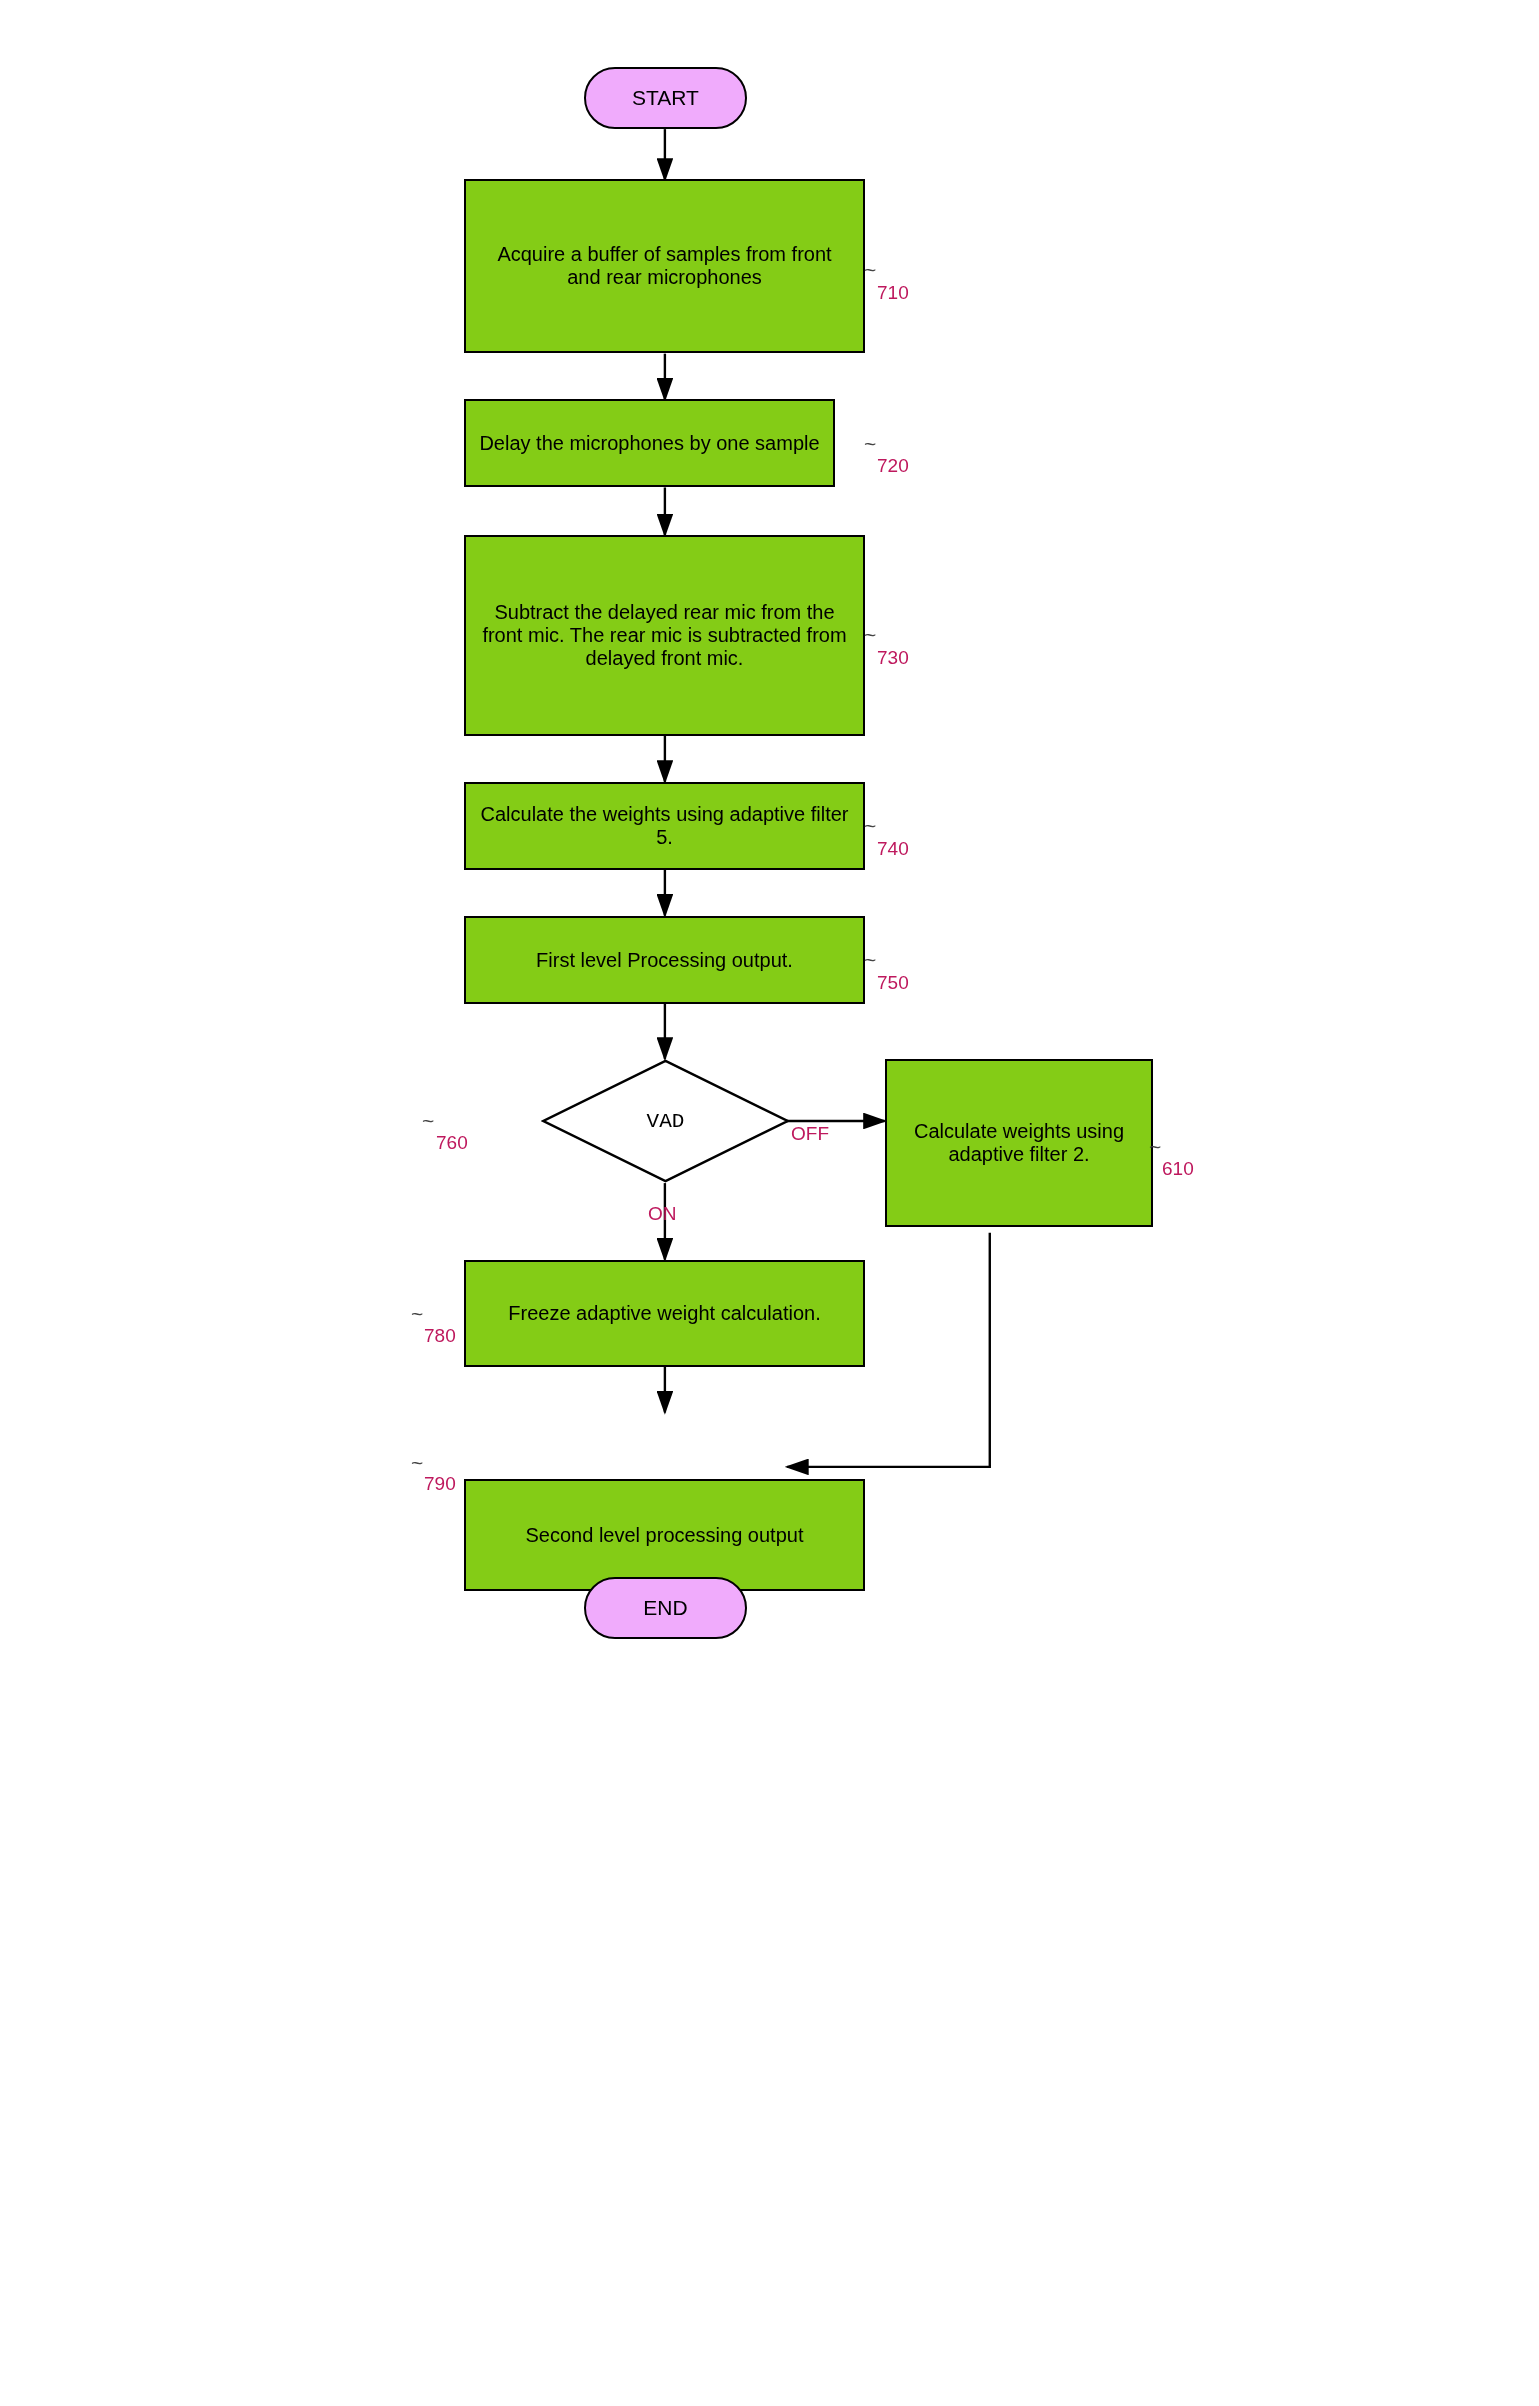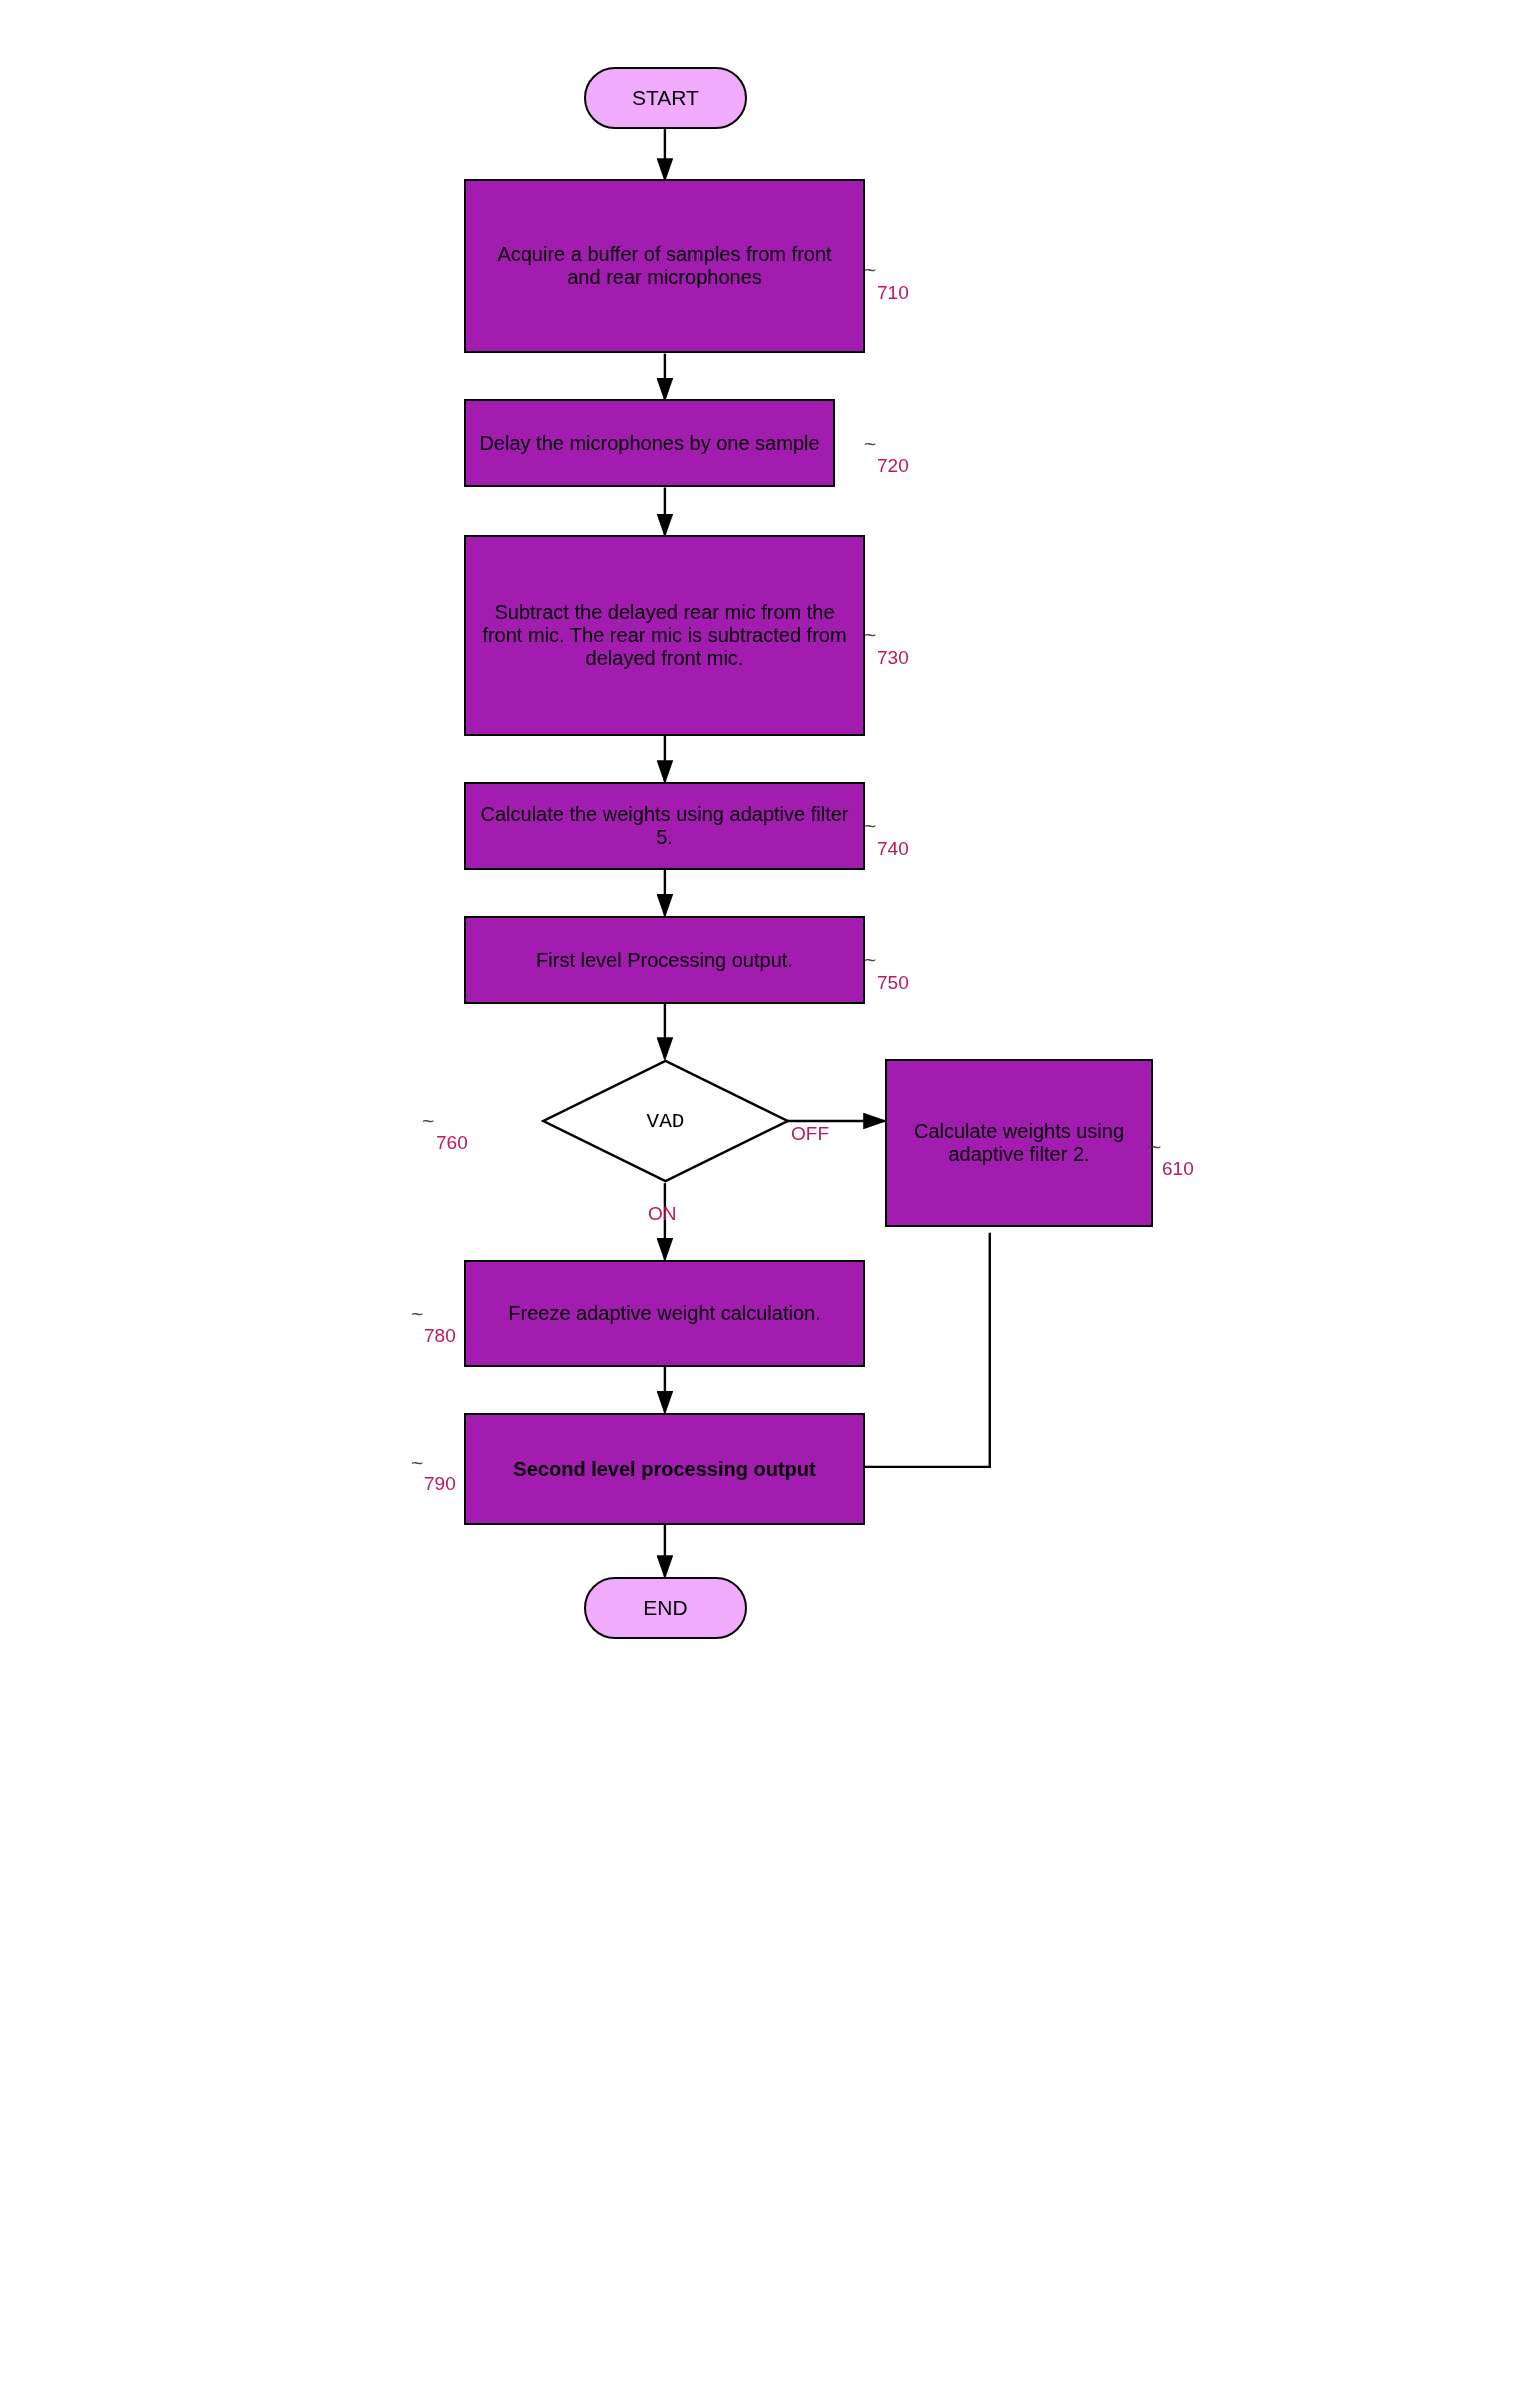--- a/index.html
+++ b/index.html
@@ -30,21 +30,21 @@
       background: #f0abfc;
       position: absolute;
     }
     .fc-rect {
       border: 2.4px solid #000;
       display: flex;
       align-items: center;
       justify-content: center;
       text-align: center;
       font-size: 20px;
-      background: #a21caf;
+      background: #84cc16;
       position: absolute;
       padding: 9.6px 13.4px;
     }
     .fc-diamond {
       position: absolute;
       display: flex;
       align-items: center;
       justify-content: center;
     }
     .fc-diamond svg {
@@ -188,21 +188,21 @@
   <div style="position:absolute; left:809px; top:1097px; font-size:21px; color:#444;">~</div>
 
   <div class="fc-rect" style="left:124px; top:1222px; width:401px; height:107px;">
     <span>Freeze adaptive weight calculation.</span>
   </div>
   <div class="fc-label" style="left:84px; top:1271px;">
     <span>780</span>
   </div>
   <div style="position:absolute; left:71px; top:1264px; font-size:21px; color:#444;">~</div>
 
-  <div class="fc-rect" style="left:124px; top:1375px; width:401px; height:112px;font-weight:bold;">
+  <div class="fc-rect" style="left:124px; top:1441px; width:401px; height:112px;">
     <span>Second level processing output</span>
   </div>
   <div class="fc-label" style="left:84px; top:1419px;">
     <span>790</span>
   </div>
   <div style="position:absolute; left:71px; top:1413px; font-size:21px; color:#444;">~</div>
 
   <div class="fc-oval" style="left:244px; top:1539px; width:163px; height:62px;">
     <span>END</span>
   </div>

